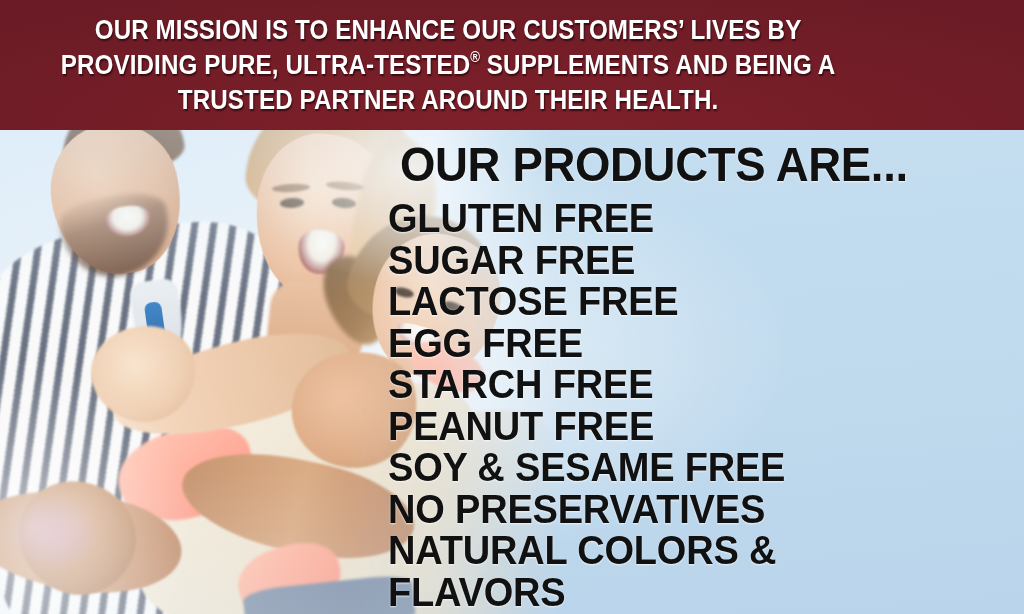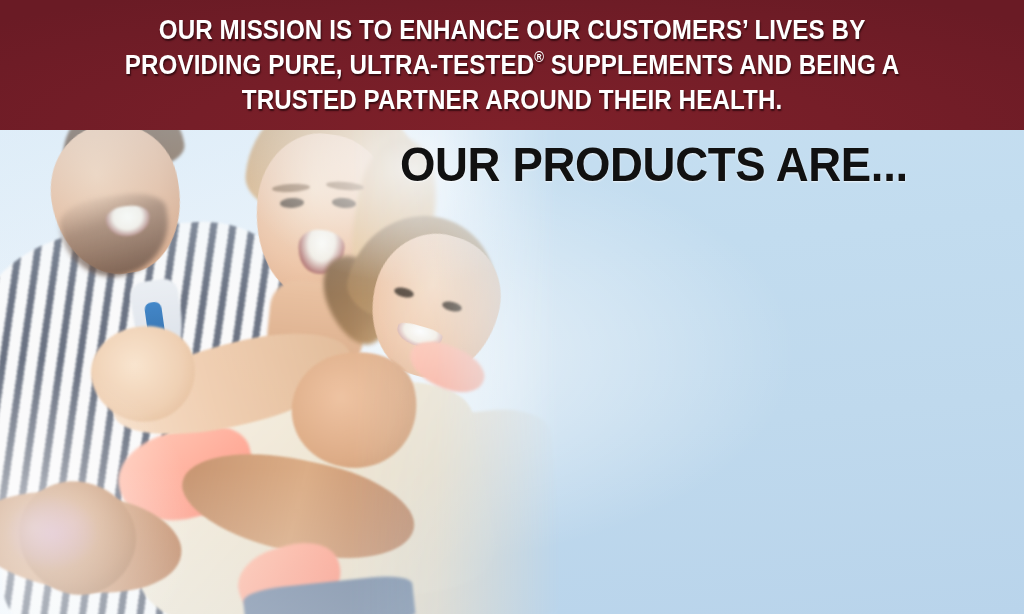--- a/index.html
+++ b/index.html
@@ -9,21 +9,21 @@
     font-family:"Liberation Sans",sans-serif;
     background:#BBD5EC;
   }
   .poster{position:relative;width:1024px;height:614px;overflow:hidden;}
 
   
   .mission-banner{
     position:absolute;left:0;top:0;width:1024px;height:130px;
     background:
       radial-gradient(ellipse 70% 120% at 50% 100%, #7E2029 0%, #761E28 45%, #6A1B25 100%);
-    display:flex;align-items:center;justify-content:center;
+    display:flex;align-items:center;
     z-index:5;
   }
   .mission-text{
     color:#ffffff;
     font-family:"Liberation Sans",sans-serif;
     font-weight:bold;
     font-size:27.5px;
     line-height:35px;
     letter-spacing:0.1px;
     text-align:center;
@@ -407,15 +407,27 @@
     <div class="ph dad-hand-l"></div>
     <div class="ph girl-dress-pink-b"></div>
     <div class="ph dad-shorts"></div>
     <div class="ph flare"></div>
 
     <div class="photo-haze"></div>
   </div>
 
   <div class="products">
     <div class="products-title">OUR PRODUCTS ARE...</div>
+    <ul class="benefit-list">
+      <li class="benefit-item">GLUTEN FREE</li>
+      <li class="benefit-item">SUGAR FREE</li>
+      <li class="benefit-item">LACTOSE FREE</li>
+      <li class="benefit-item">EGG FREE</li>
+      <li class="benefit-item">STARCH FREE</li>
+      <li class="benefit-item">PEANUT FREE</li>
+      <li class="benefit-item">SOY &amp; SESAME FREE</li>
+      <li class="benefit-item">NO PRESERVATIVES</li>
+      <li class="benefit-item">NATURAL COLORS &amp;</li>
+      <li class="benefit-item">FLAVORS</li>
+    </ul>
   </div>
 
 </div>
 
 </body></html>

